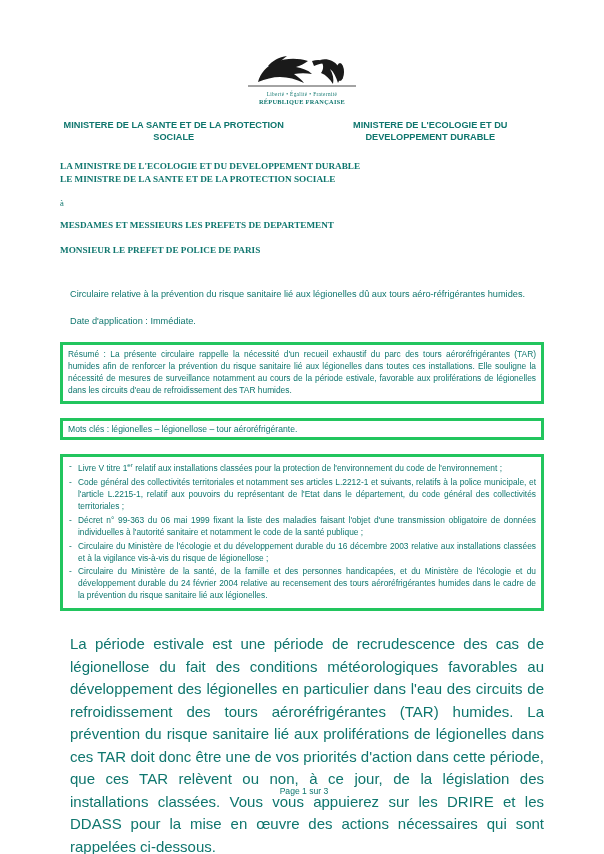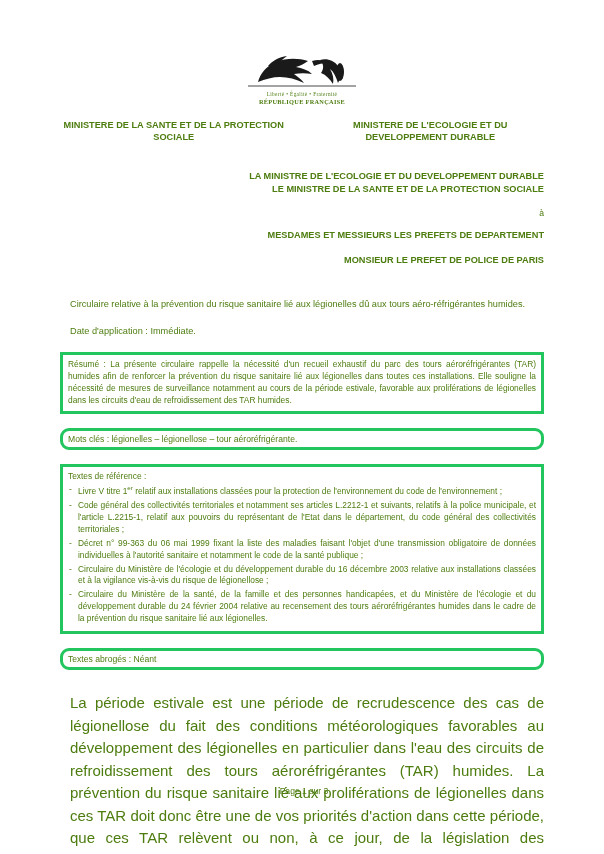--- a/index.html
+++ b/index.html
@@ -7,21 +7,21 @@
     padding: 0;
     background: #8a8a8a;
   }
   .page {
     position: relative;
     width: 604px;
     height: 854px;
     background: #ffffff;
     margin: 0 auto;
     font-family: "Liberation Sans", sans-serif;
-    color: #4d7c0f;
+    color: #0f766e;
     overflow: hidden;
   }
   .inner {
     position: absolute;
     left: 60px;
     top: 40px;
     width: 484px;
   }
 
   
@@ -65,25 +65,26 @@
     margin-top: 4px;
   }
   .ministries .col {
     width: 47%;
     text-align: center;
     line-height: 1.35;
   }
 
   
   .titleblock {
-    text-align: right;
-    margin-top: 26px;
+    text-align: left;
+    margin-top: 16px;
     font-size: 9.2px;
     font-weight: bold;
     line-height: 1.45;
+    font-family: Liberation Serif, serif;
   }
   .titleblock .a {
     font-weight: normal;
     margin-top: 10px;
     margin-bottom: 10px;
     font-size: 8.6px;
   }
   .titleblock .dest2 {
     margin-top: 12px;
   }
@@ -105,21 +106,20 @@
   .box {
     border: 3px solid #22c55e;
     margin-top: 14px;
     padding: 4px 5px 4px 5px;
     font-size: 8.4px;
     line-height: 1.42;
     text-align: justify;
   }
   .box.tight {
     padding: 2px 5px 2px 5px;
-    border-radius: 9px;
   }
   .box-label {
     font-size: 8.6px;
   }
   .refs-title {
     font-size: 8.4px;
     margin-bottom: 1px;
   }
   ul.refs {
     list-style: none;
@@ -202,30 +202,28 @@
 
     <div class="para">Circulaire relative à la prévention du risque sanitaire lié aux légionelles dû aux tours aéro-réfrigérantes humides.</div>
 
     <div class="para dateapp">Date d'application : Immédiate.</div>
 
     <div class="box">Résumé : La présente circulaire rappelle la nécessité d'un recueil exhaustif du parc des tours aéroréfrigérantes (TAR) humides afin de renforcer la prévention du risque sanitaire lié aux légionelles dans toutes ces installations. Elle souligne la nécessité de mesures de surveillance notamment au cours de la période estivale, favorable aux proliférations de légionelles dans les circuits d'eau de refroidissement des TAR humides.</div>
 
     <div class="box tight box-label">Mots clés : légionelles – légionellose – tour aéroréfrigérante.</div>
 
     <div class="box">
-      <div class="refs-title">Textes de référence :</div>
       <ul class="refs">
         <li>Livre V titre 1<sup>er</sup> relatif aux installations classées pour la protection de l'environnement du code de l'environnement ;</li>
         <li>Code général des collectivités territoriales et notamment ses articles L.2212-1 et suivants, relatifs à la police municipale, et l'article L.2215-1, relatif aux pouvoirs du représentant de l'Etat dans le département, du code général des collectivités territoriales ;</li>
         <li>Décret n° 99-363 du 06 mai 1999 fixant la liste des maladies faisant l'objet d'une transmission obligatoire de données individuelles à l'autorité sanitaire et notamment le code de la santé publique ;</li>
         <li>Circulaire du Ministère de l'écologie et du développement durable du 16 décembre 2003 relative aux installations classées et à la vigilance vis-à-vis du risque de légionellose ;</li>
         <li>Circulaire du Ministère de la santé, de la famille et des personnes handicapées, et du Ministère de l'écologie et du développement durable du 24 février 2004 relative au recensement des tours aéroréfrigérantes humides dans le cadre de la prévention du risque sanitaire lié aux légionelles.</li>
       </ul>
     </div>
 
-    <div class="box tight box-label">Textes abrogés : Néant</div>
 
     <div class="closing">La période estivale est une période de recrudescence des cas de légionellose du fait des conditions météorologiques favorables au développement des légionelles en particulier dans l'eau des circuits de refroidissement des tours aéroréfrigérantes (TAR) humides. La prévention du risque sanitaire lié aux proliférations de légionelles dans ces TAR doit donc être une de vos priorités d'action dans cette période, que ces TAR relèvent ou non, à ce jour, de la législation des installations classées. Vous vous appuierez sur les DRIRE et les DDASS pour la mise en œuvre des actions nécessaires qui sont rappelées ci-dessous.</div>
 
   </div>
 
   <div class="footer">Page 1 sur 3</div>
 </div>
 
 </body></html>

